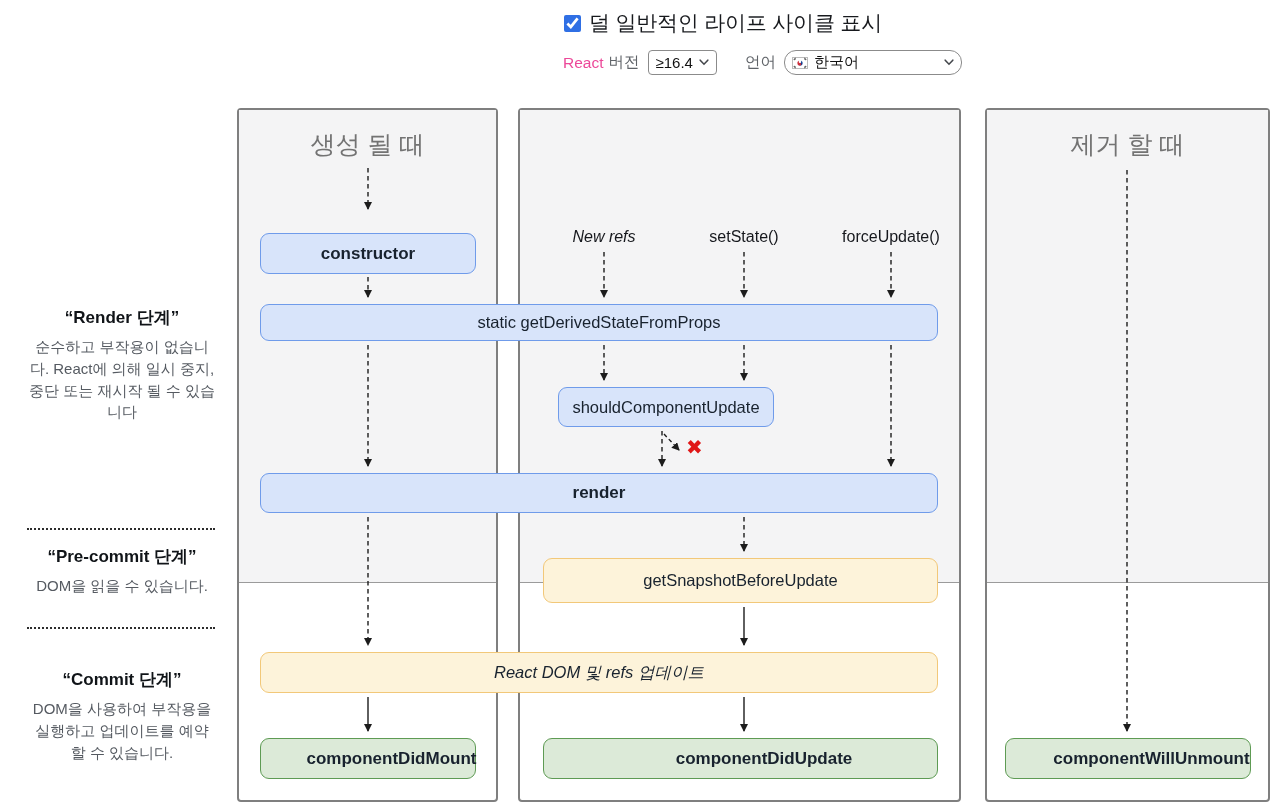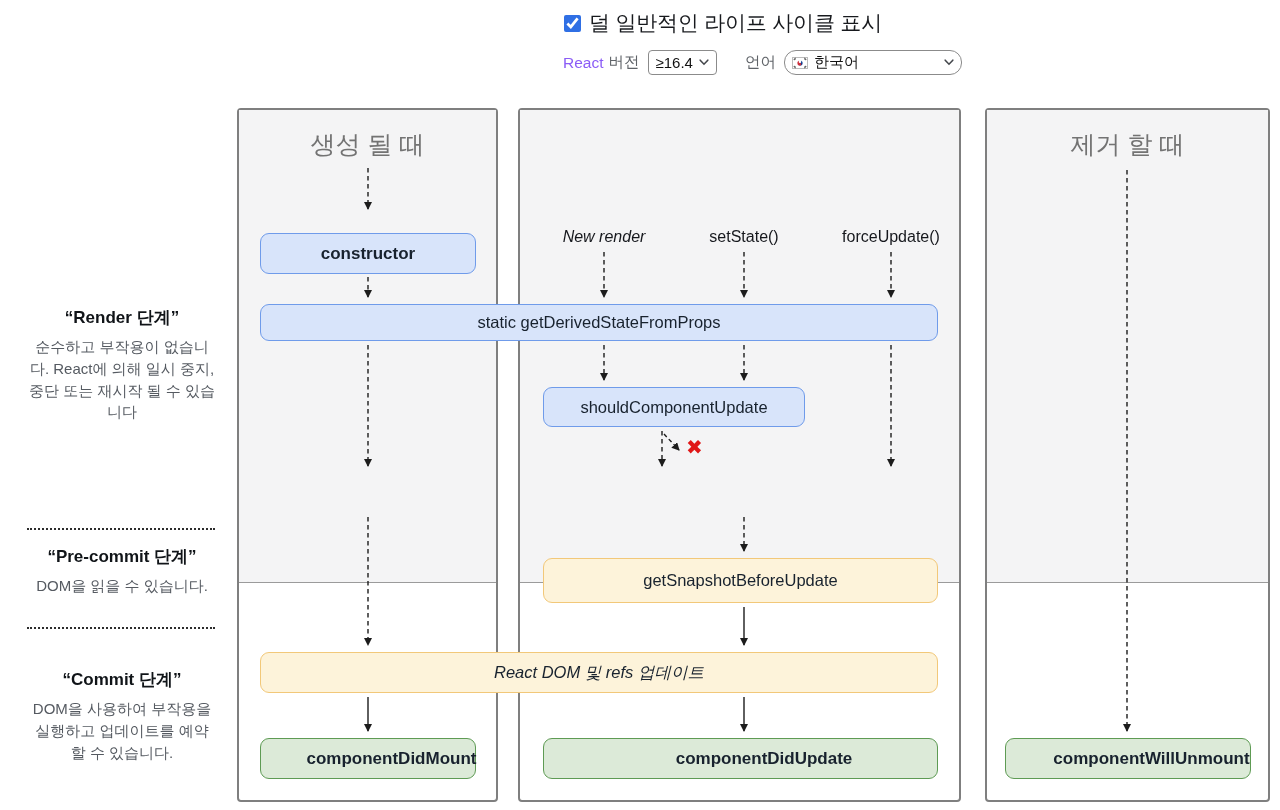--- a/index.html
+++ b/index.html
@@ -4,21 +4,21 @@
 <style>
   html,body { margin:0; padding:0; background:#fff; }
   body { font-family:"Liberation Sans","DejaVu Sans",sans-serif; color:#15181d; }
   .stage { position:relative; width:1280px; height:810px; overflow:hidden; background:#fff; }
 
   
   .hdr-row1 { position:absolute; left:564px; top:9px; display:flex; align-items:center; gap:8px; z-index:5; }
   .hdr-row1 input { width:17px; height:17px; accent-color:#2f6fe4; margin:0; cursor:pointer; }
   .hdr-title { font-size:21px; font-weight:500; color:#17191d; letter-spacing:-0.2px; }
   .hdr-row2 { position:absolute; left:563px; top:50px; display:flex; align-items:center; font-size:15.5px; z-index:5; }
-  .lbl-dark { color:#8b5cf6; }
+  .lbl-dark { color:#ec4899; }
   .lbl { color:#5f6368; margin-left:5px; }
   .sel { display:flex; align-items:center; box-sizing:border-box; height:25px; border:1px solid #8b8b8b;
          border-radius:4px; background:#fff; padding:0 7px; color:#111; gap:6px; font-size:15px; cursor:default; }
   .sel-version { margin-left:8px; }
   .lbl-lang { margin-left:28px; }
   .sel-lang { margin-left:8px; width:178px;border-radius:12px; }
   .chev { display:flex; align-items:center; }
   .chev.push { margin-left:auto; }
   .flag { display:flex; align-items:center; }
 
@@ -125,27 +125,28 @@
       <line x1="891" y1="345" x2="891" y2="466" stroke-dasharray="4.5 3.5" marker-end="url(#arr)"></line>
       <line x1="662" y1="431" x2="662" y2="466" stroke-dasharray="4.5 3.5" marker-end="url(#arr)"></line>
       <line x1="664" y1="434" x2="679" y2="450" stroke-dasharray="4 3" marker-end="url(#arr)"></line>
       <line x1="744" y1="517" x2="744" y2="551" stroke-dasharray="4.5 3.5" marker-end="url(#arr)"></line>
       <line x1="744" y1="607" x2="744" y2="645" marker-end="url(#arr)"></line>
       <line x1="744" y1="697" x2="744" y2="731" marker-end="url(#arr)"></line>
       <line x1="1127" y1="170" x2="1127" y2="731" stroke-dasharray="4.5 3.5" marker-end="url(#arr)"></line>
     </g>
   </svg>
 
-  <div class="trigger italic" style="left:604px;top:228px">New render</div>
+  <div class="trigger italic" style="left:604px;top:228px">New refs</div>
   <div class="trigger" style="left:744px;top:228px">setState()</div>
   <div class="trigger" style="left:891px;top:228px">forceUpdate()</div>
 
   <div class="box blue bold" style="left:260px;top:233px;width:216px;height:41px">constructor</div>
   <div class="box blue" style="left:260px;top:304px;width:678px;height:37px">static getDerivedStateFromProps</div>
-  <div class="box blue" style="left:543px;top:387px;width:262px;height:40px">shouldComponentUpdate</div>
+  <div class="box blue" style="left:558px;top:387px;width:216px;height:40px">shouldComponentUpdate</div>
+  <div class="box blue bold" style="left:260px;top:473px;width:678px;height:40px">render</div>
   <div class="box yellow" style="left:543px;top:558px;width:395px;height:45px">getSnapshotBeforeUpdate</div>
   <div class="box yellow italic" style="left:260px;top:652px;width:678px;height:41px">React DOM 및 refs 업데이트</div>
   <div class="box green bold" style="left:260px;top:738px;width:216px;height:41px">componentDidMount</div>
   <div class="box green bold" style="left:543px;top:738px;width:395px;height:41px">componentDidUpdate</div>
   <div class="box green bold" style="left:1005px;top:738px;width:246px;height:41px">componentWillUnmount</div>
 
   <div class="abort-x" style="left:686px;top:437px">✖</div>
 
   <div class="note" style="left:26px;top:306px;width:192px">
     <div class="note-title">“Render 단계”</div>

